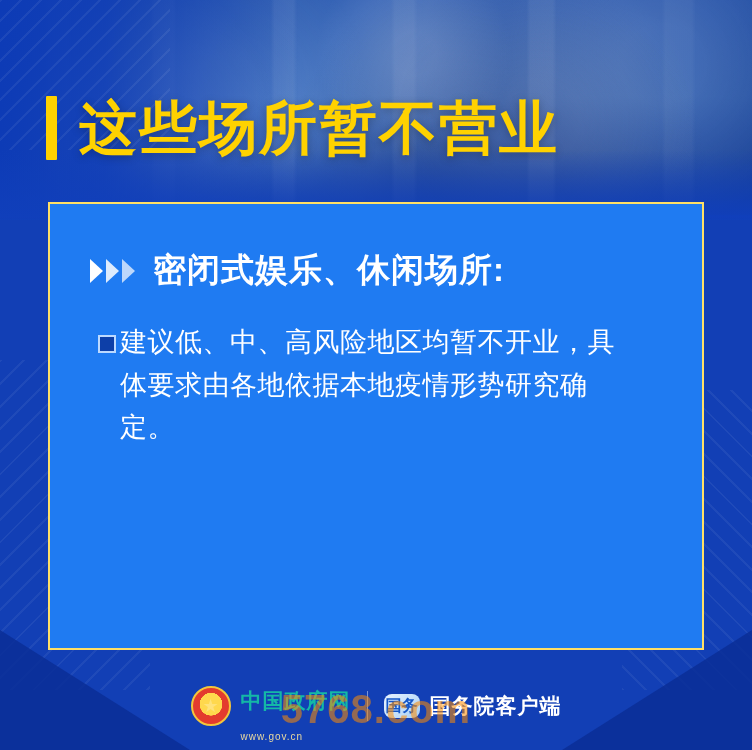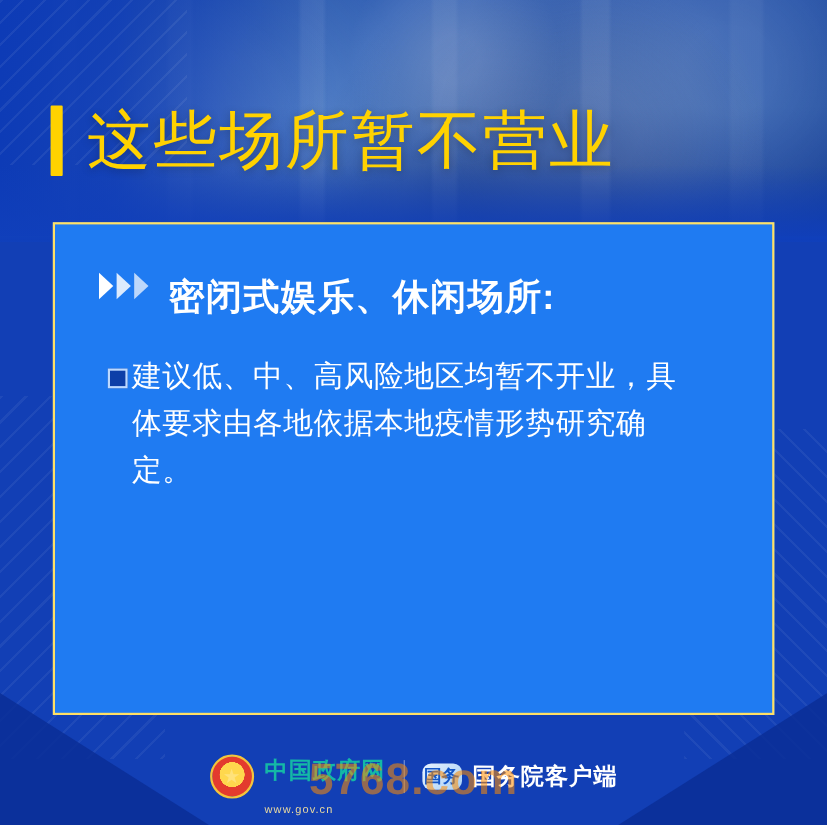--- a/index.html
+++ b/index.html
@@ -80,35 +80,35 @@
   }
 
   
   .headline-wrap{
     position:absolute;left:46px;top:96px;display:flex;align-items:center;gap:22px;
   }
   .headline-bar{
     width:11px;height:64px;background:#ffd200;border-radius:1px;
   }
   .headline{
-    font-size:58px;font-weight:normal;color:#ffd200;letter-spacing:2px;
+    font-size:58px;font-weight:bold;color:#ffd200;letter-spacing:2px;
     line-height:1;white-space:nowrap;
     text-shadow:0 2px 8px rgba(0,0,0,.25);
   }
 
   
   .card{
     position:absolute;left:48px;top:202px;width:656px;height:448px;
     background:#1f7bf2;
     border:2px solid #ffe066;
     box-sizing:border-box;
   }
   .card-inner{padding:44px 40px 0 40px;}
   .sec-title{
-    display:flex;align-items:flex-start;gap:18px;margin-bottom:28px;
+    display:flex;align-items:center;gap:18px;margin-bottom:28px;
   }
   .chev{
     display:flex;align-items:center;gap:3px;
   }
   .chev span{
     display:block;width:0;height:0;
     border-left:13px solid #ffffff;
     border-top:12px solid transparent;
     border-bottom:12px solid transparent;
   }

